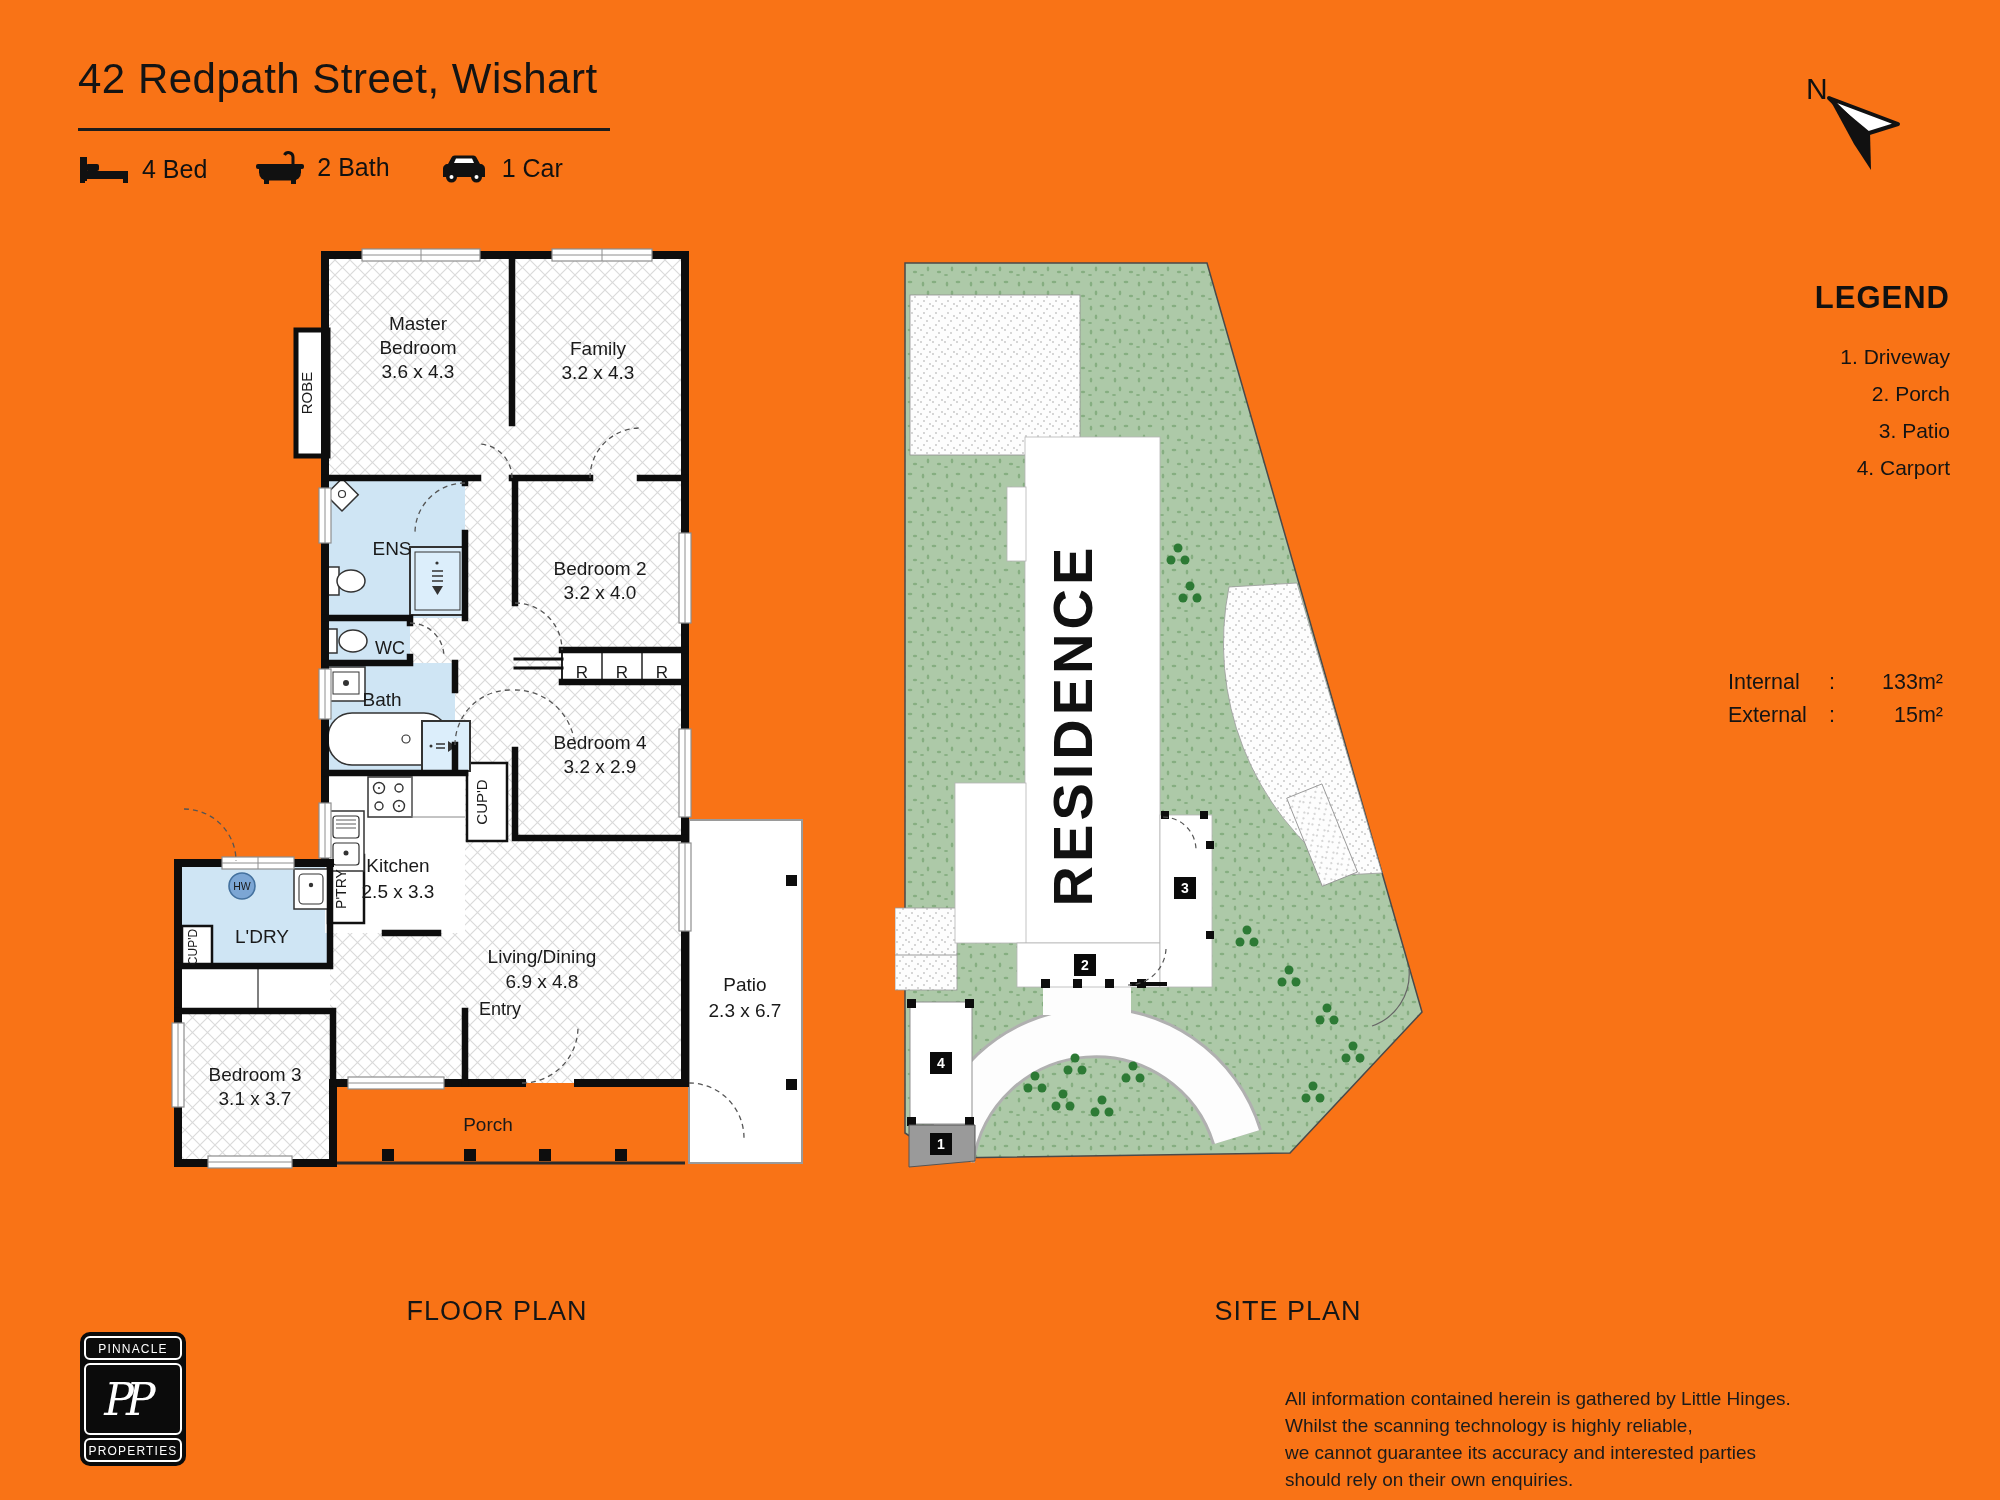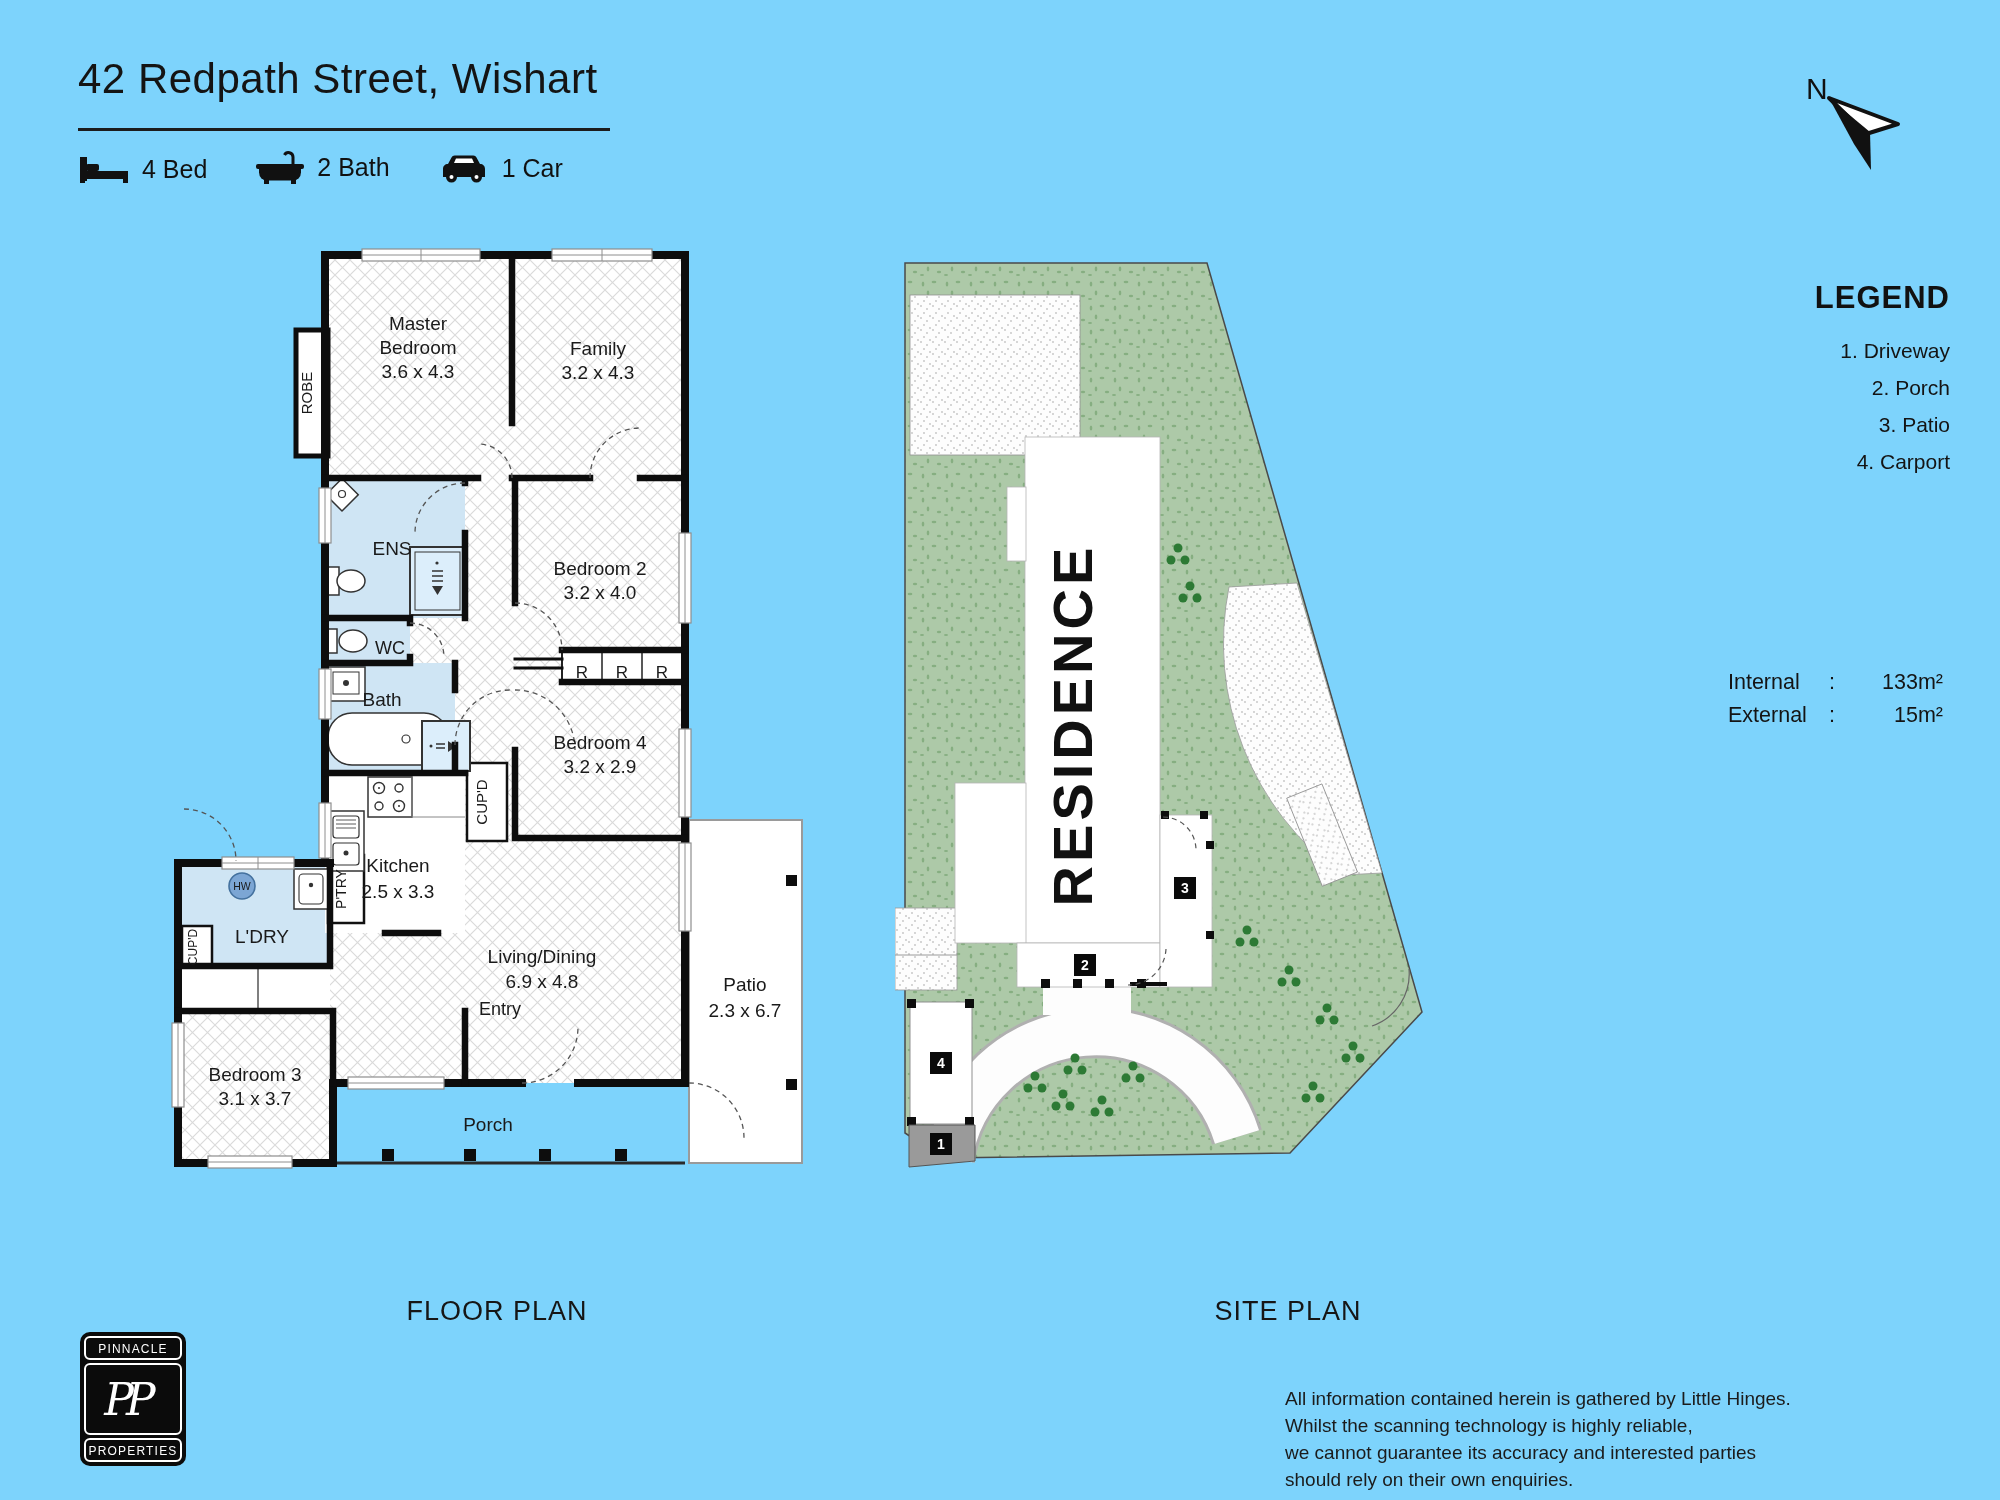--- a/index.html
+++ b/index.html
@@ -1,29 +1,29 @@
 <!DOCTYPE html>
 <html><head>
 <meta charset="utf-8">
 <style>
   html,body{margin:0;padding:0;background:#fff;}
   body{font-family:"Liberation Sans",sans-serif;color:#151515;}
-  .page{position:relative;width:2000px;height:1500px;background:#7dd3fc;overflow:hidden;}
+  .page{position:relative;width:2000px;height:1500px;background:#f97316;overflow:hidden;}
   .abs{position:absolute;}
   
   .title{left:78px;top:55px;font-size:42px;font-weight:400;letter-spacing:0.5px;color:#141414;}
   .title-underline{left:78px;top:128px;width:532px;height:3px;background:#1c1c1c;}
   .features{left:78px;top:150px;display:flex;align-items:flex-end;gap:48px;}
   .feature{display:flex;align-items:center;gap:12px;font-size:25px;color:#111;}
   .feature svg{display:block;}
   
   .north-n{left:1806px;top:72px;font-size:30px;font-weight:400;color:#111;}
   
   .legend{right:50px;top:280px;width:420px;text-align:right;}
-  .legend-title{font-size:31px;font-weight:700;letter-spacing:1px;margin-bottom:16px;color:#111;}
+  .legend-title{font-size:31px;font-weight:700;letter-spacing:1px;margin-bottom:22px;color:#111;}
   .legend-item{font-size:21px;line-height:37px;color:#141414;}
   
   .areas{right:57px;top:666px;width:215px;font-size:21.5px;color:#141414;}
   .area-row{display:flex;line-height:33px;}
   .area-label{width:95px;text-align:left;}
   .area-sep{width:18px;text-align:center;}
   .area-value{flex:1;text-align:right;}
   
   .caption{font-size:27px;letter-spacing:1px;color:#161616;text-align:center;width:340px;}
   .floor-caption{left:327px;top:1296px;}

